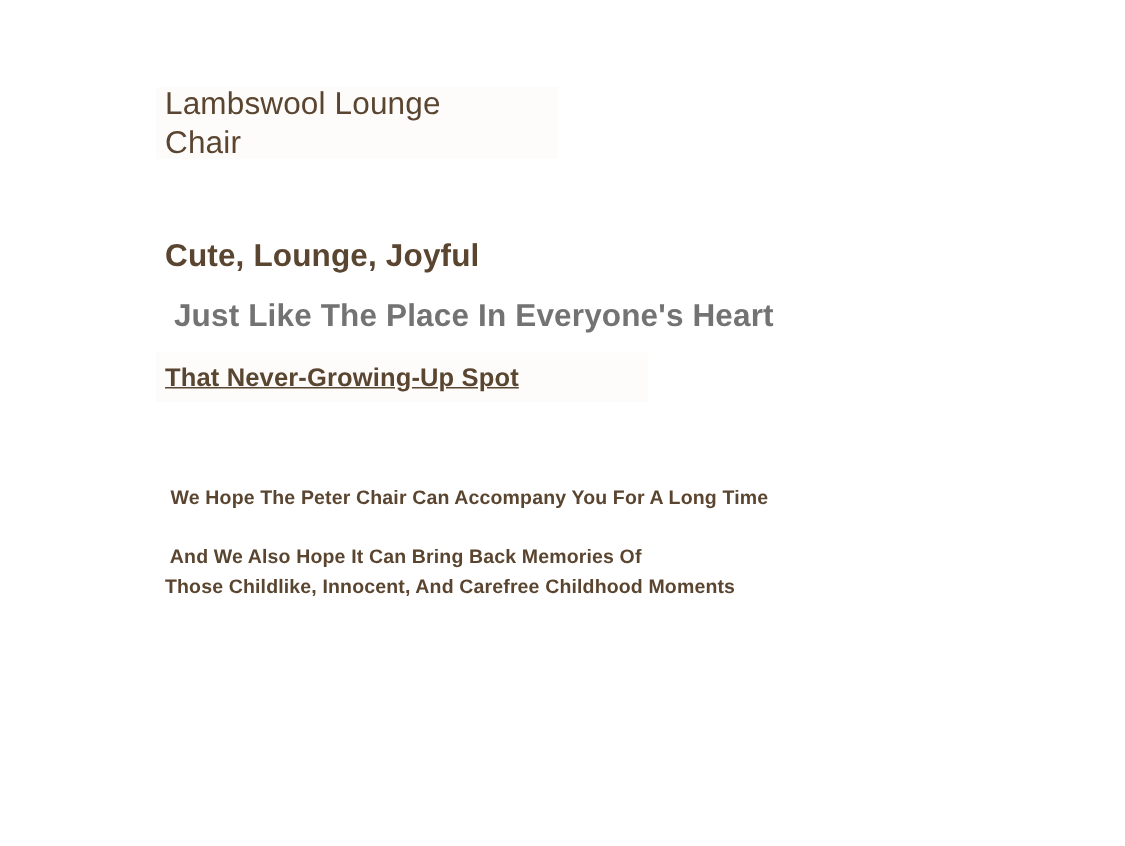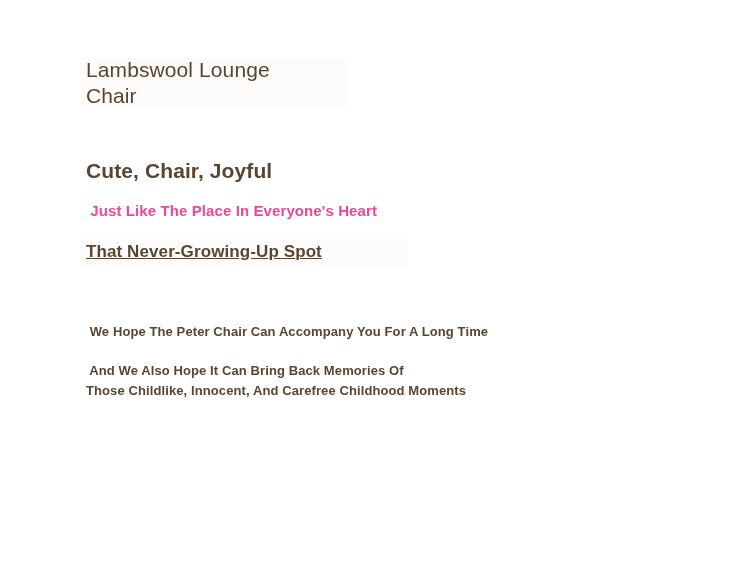--- a/index.html
+++ b/index.html
@@ -11,20 +11,21 @@
     height: 564px;
     background: #ffffff;
     font-family: "Liberation Sans", sans-serif;
     overflow: hidden;
     position: relative;
   }
 
   .page {
     position: absolute;
     inset: 0;
+    margin-left: 24px;
   }
 
   
   .panel {
     position: absolute;
     background: #fdfcfb;
     z-index: 0;
   }
   .panel-title {
     left: 80px;
@@ -68,24 +69,24 @@
     font-weight: 700;
     color: #5a4530;
     letter-spacing: 0.1px;
     white-space: pre;
   }
 
   .subline {
     position: absolute;
     left: 86px;
     top: 199px;
-    font-size: 15px;
+    font-size: 21px;
     line-height: 24px;
     font-weight: 700;
-    color: #ec4899;
+    color: #737373;
     letter-spacing: 0.1px;
     white-space: pre;
   }
 
   .spotline {
     position: absolute;
     left: 86px;
     top: 240px;
     font-size: 17px;
     line-height: 24px;
@@ -116,21 +117,21 @@
 <div class="page">
 
   <div class="panel panel-title"></div>
   <div class="panel panel-spot"></div>
 
   <div class="content">
 
     <div class="product-title">Lambswool Lounge
 Chair</div>
 
-    <div class="tagline">Cute, Chair, Joyful</div>
+    <div class="tagline">Cute, Lounge, Joyful</div>
 
     <div class="subline"> Just Like The Place In Everyone's Heart</div>
 
     <div class="spotline">That Never-Growing-Up Spot</div>
 
     <div class="body-line body-line-1"> We Hope The Peter Chair Can Accompany You For A Long Time</div>
 
     <div class="body-line body-line-2"> And We Also Hope It Can Bring Back Memories Of</div>
 
     <div class="body-line body-line-3">Those Childlike, Innocent, And Carefree Childhood Moments</div>

